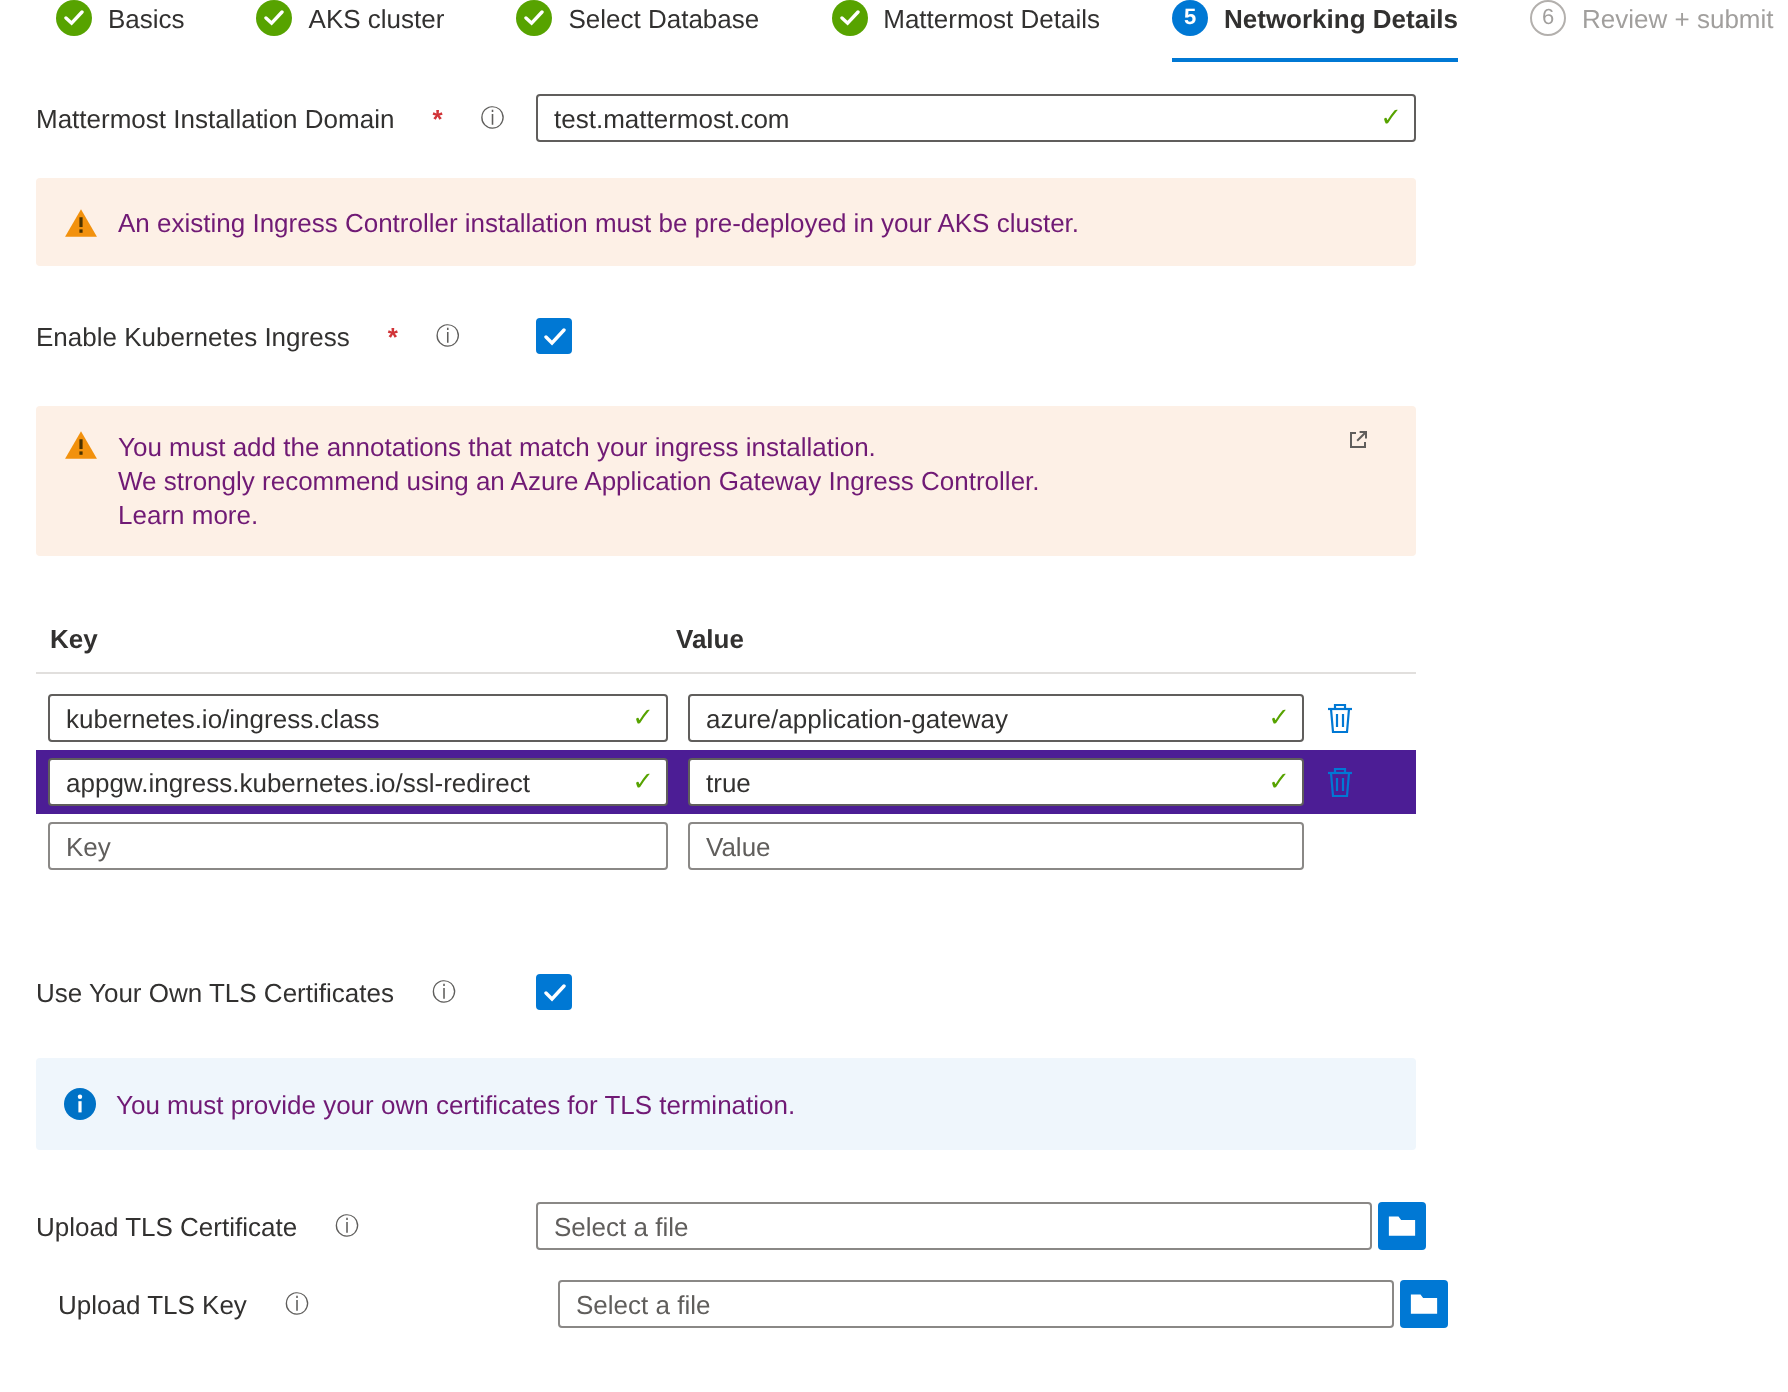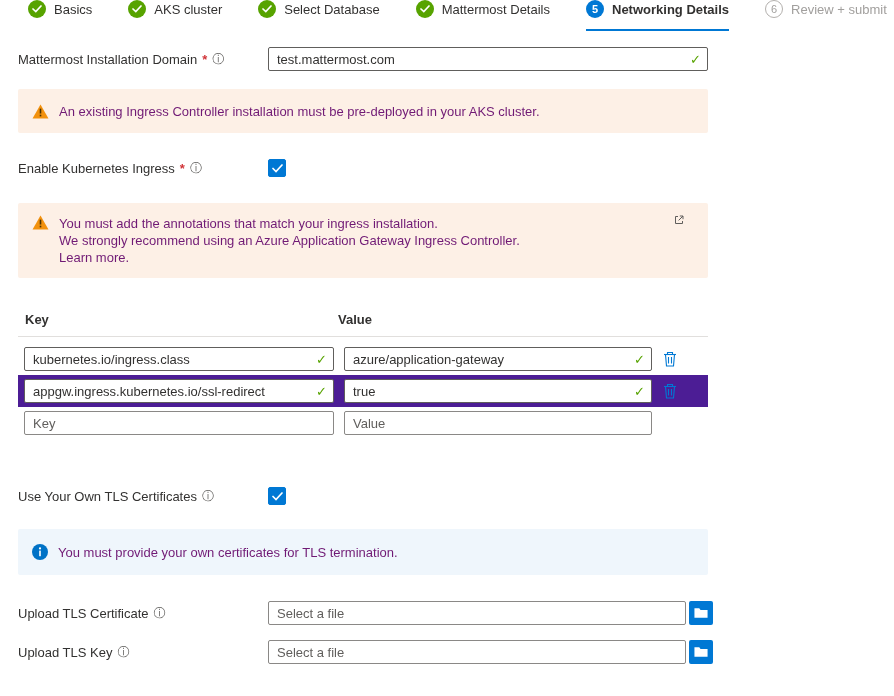--- a/index.html
+++ b/index.html
@@ -15,21 +15,21 @@
   .tab-label { font-size:13px; color:#323130; white-space:nowrap; }
   .tab.active .tab-label { font-weight:700; }
   .tab.disabled .tab-label { color:#a19f9d; }
   .step-circle { width:18px; height:18px; border-radius:50%; display:flex; align-items:center; justify-content:center; flex:0 0 18px; }
   .step-done { background:#57a300; }
   .step-active { background:#0078d4; color:#fff; font-size:11px; font-weight:700; }
   .step-disabled { background:#fff; border:1px solid #b3b0ad; color:#a19f9d; font-size:11px; }
   
   .content { padding-left:18px; width:726px; }
   .field-row { display:flex; align-items:center; }
-  .field-label { flex:0 0 250px; display:flex; align-items:center; gap:5px; }
+  .field-label { flex:0 0 250px; display:flex; align-items:center; gap:19px; }
   .required { color:#d13438; font-weight:700; }
   .info-icon { color:#5f5e5c; font-size:12px; line-height:1; cursor:default; }
   .input-wrap { position:relative; }
   .text-input {
     width:100%; height:24px; border:1px solid #605e5c; border-radius:2px;
     padding:0 24px 0 8px; font-size:13px; font-family:inherit; color:#323130; background:#fff;
   }
   .text-input::placeholder { color:#605e5c; }
   .empty .text-input { border-color:#8a8886; padding-right:8px; }
   .valid-check { position:absolute; right:7px; top:50%; transform:translateY(-50%); color:#57a300; font-weight:700; font-size:13px; pointer-events:none; }
@@ -55,21 +55,21 @@
   .kv-header { display:flex; font-weight:700; padding:6px 0 9px 7px; border-bottom:1px solid #e1dfdd; margin-bottom:6px; }
   .kv-header .kv-col-key { width:313px; }
   .kv-header .kv-col-value { width:308px; }
   .kv-row { display:flex; align-items:center; padding:4px 0 4px 6px; width:690px; }
   .kv-row .kv-key { width:310px; }
   .kv-row .kv-value { width:308px; margin-left:10px; }
   .kv-row.alt { background:#4c1d95; }
   .trash-btn { margin-left:9px; background:none; border:none; cursor:pointer; display:flex; padding:2px; }
   
   .row-upload1 { margin-top:26px; }
-  .row-upload2 { margin-top:15px; }
+  .row-upload2 { margin-top:15px;margin-left:11px; }
   .file-control { display:flex; align-items:center; gap:3px; }
   .file-control .input-wrap { width:418px; }
   .browse-btn { width:24px; height:24px; background:#0078d4; border:none; border-radius:2px; display:flex; align-items:center; justify-content:center; cursor:pointer; }
   .learn-more { cursor:pointer; }
 </style>
 </head>
 <body>
 
 <div class="tabs">
   <div class="tab">

